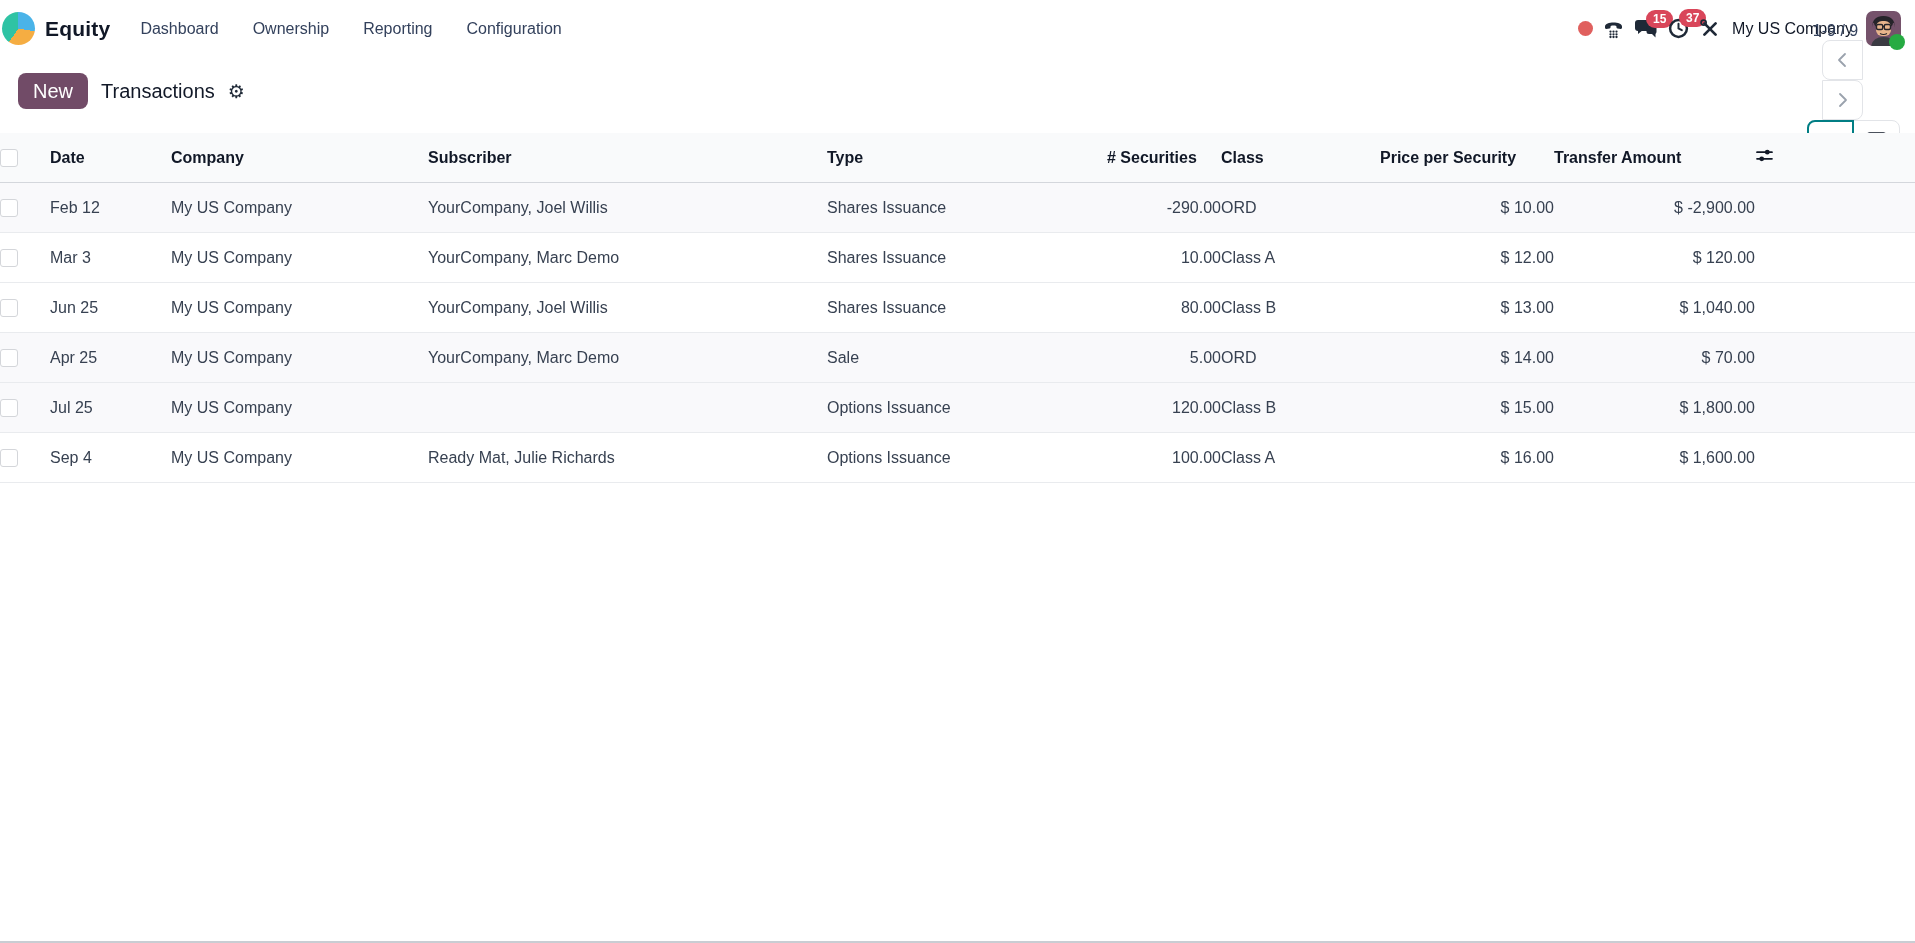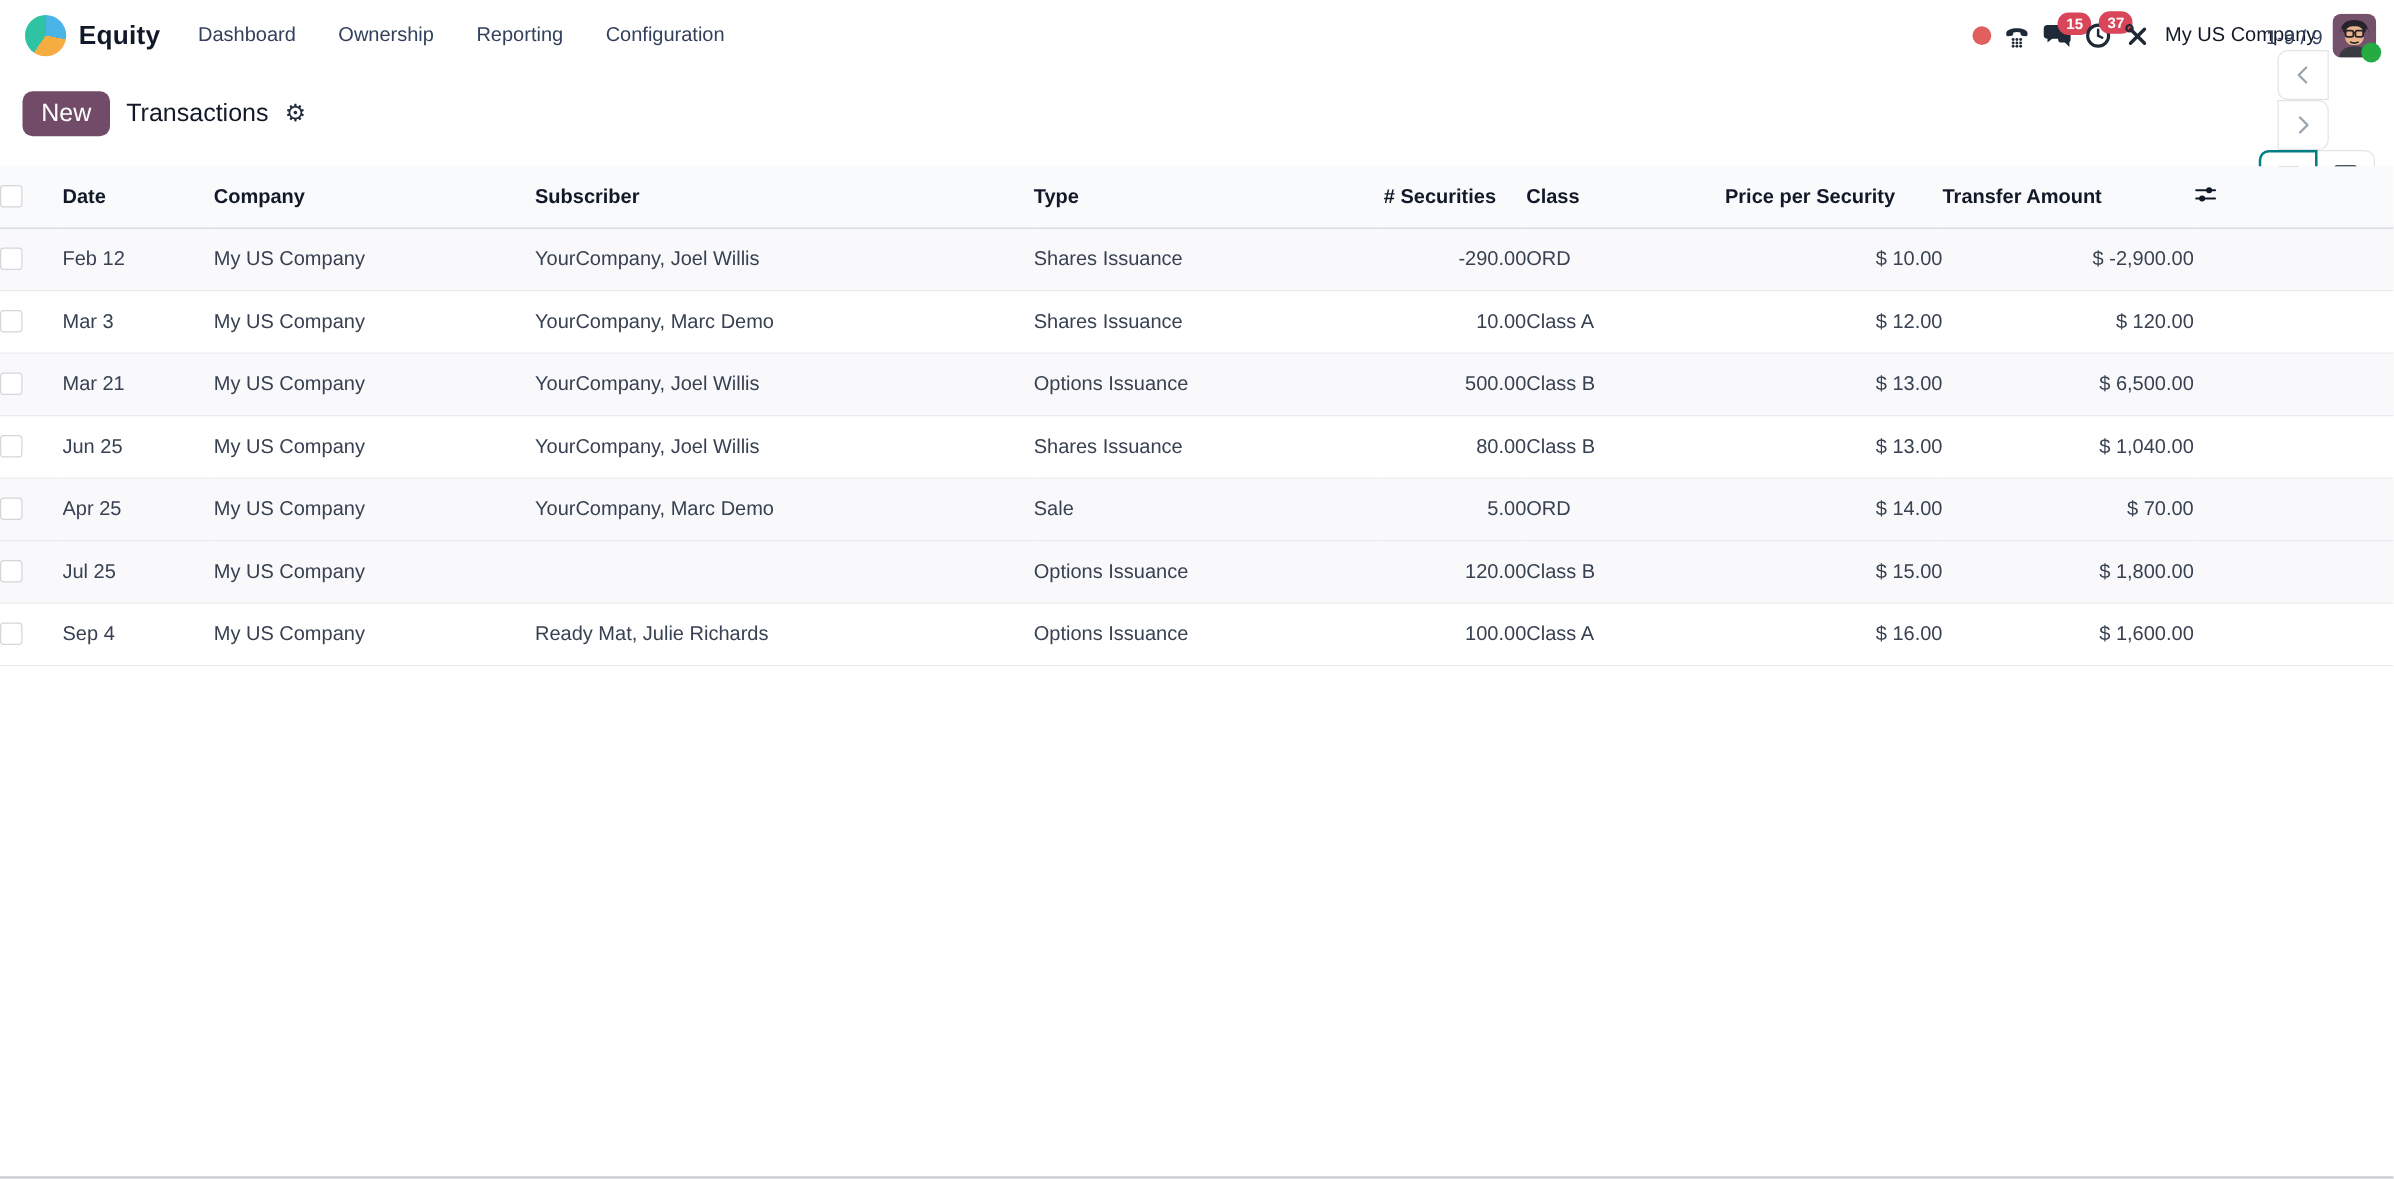--- a/index.html
+++ b/index.html
@@ -2,21 +2,21 @@
 <html><head>
 <meta charset="utf-8">
 <style>
   html,body{margin:0;padding:0;}
   body{
     width:1915px;height:943px;position:relative;overflow:hidden;
     background:#fff;font-family:"Liberation Sans",sans-serif;
     color:#374151;-webkit-font-smoothing:antialiased;
   }
   
-  .navbar{display:flex;align-items:center;height:57px;padding:0 14px 0 20px;background:#fff;}
+  .navbar{display:flex;align-items:center;height:57px;padding:0 14px 0 2px;background:#fff;}
   .brand-wrap{display:flex;align-items:center;cursor:pointer;}
   .logo{width:33px;height:33px;border-radius:50%;
     background:conic-gradient(#4ab3e8 0deg 100deg,#f5ad42 100deg 215deg,#2fc3a4 215deg 360deg);}
   .brand{font-size:21px;font-weight:600;color:#111827;margin-left:10px;letter-spacing:.2px;}
   .nav-menu{display:flex;gap:34px;margin-left:30px;font-size:16px;color:#33415c;}
   .nav-item{cursor:pointer;line-height:57px;}
   .systray{margin-left:auto;display:flex;align-items:center;gap:9px;}
   .sys-item{position:relative;display:flex;align-items:center;cursor:pointer;}
   .red-dot{width:15px;height:15px;border-radius:50%;background:#e0605e;}
   .badge{position:absolute;top:-8px;left:12px;background:#d9465a;color:#fff;
@@ -237,32 +237,20 @@
     <td class="pad-l">Mar 3</td>
     <td class="pad-l">My US Company</td>
     <td class="pad-l">YourCompany, Marc Demo</td>
     <td class="pad-l">Shares Issuance</td>
     <td class="num">10.00</td>
     <td class="c-class">Class A</td>
     <td class="num">$ 12.00</td>
     <td class="num">$ 120.00</td>
     <td class="c-end"></td>
   </tr>
-      <tr class="striped">
-    <td class="c-check"><span class="checkbox"></span></td>
-    <td class="pad-l">Mar 21</td>
-    <td class="pad-l">My US Company</td>
-    <td class="pad-l">YourCompany, Joel Willis</td>
-    <td class="pad-l">Options Issuance</td>
-    <td class="num">500.00</td>
-    <td class="c-class">Class B</td>
-    <td class="num">$ 13.00</td>
-    <td class="num">$ 6,500.00</td>
-    <td class="c-end"></td>
-  </tr>
       <tr>
     <td class="c-check"><span class="checkbox"></span></td>
     <td class="pad-l">Jun 25</td>
     <td class="pad-l">My US Company</td>
     <td class="pad-l">YourCompany, Joel Willis</td>
     <td class="pad-l">Shares Issuance</td>
     <td class="num">80.00</td>
     <td class="c-class">Class B</td>
     <td class="num">$ 13.00</td>
     <td class="num">$ 1,040.00</td>

